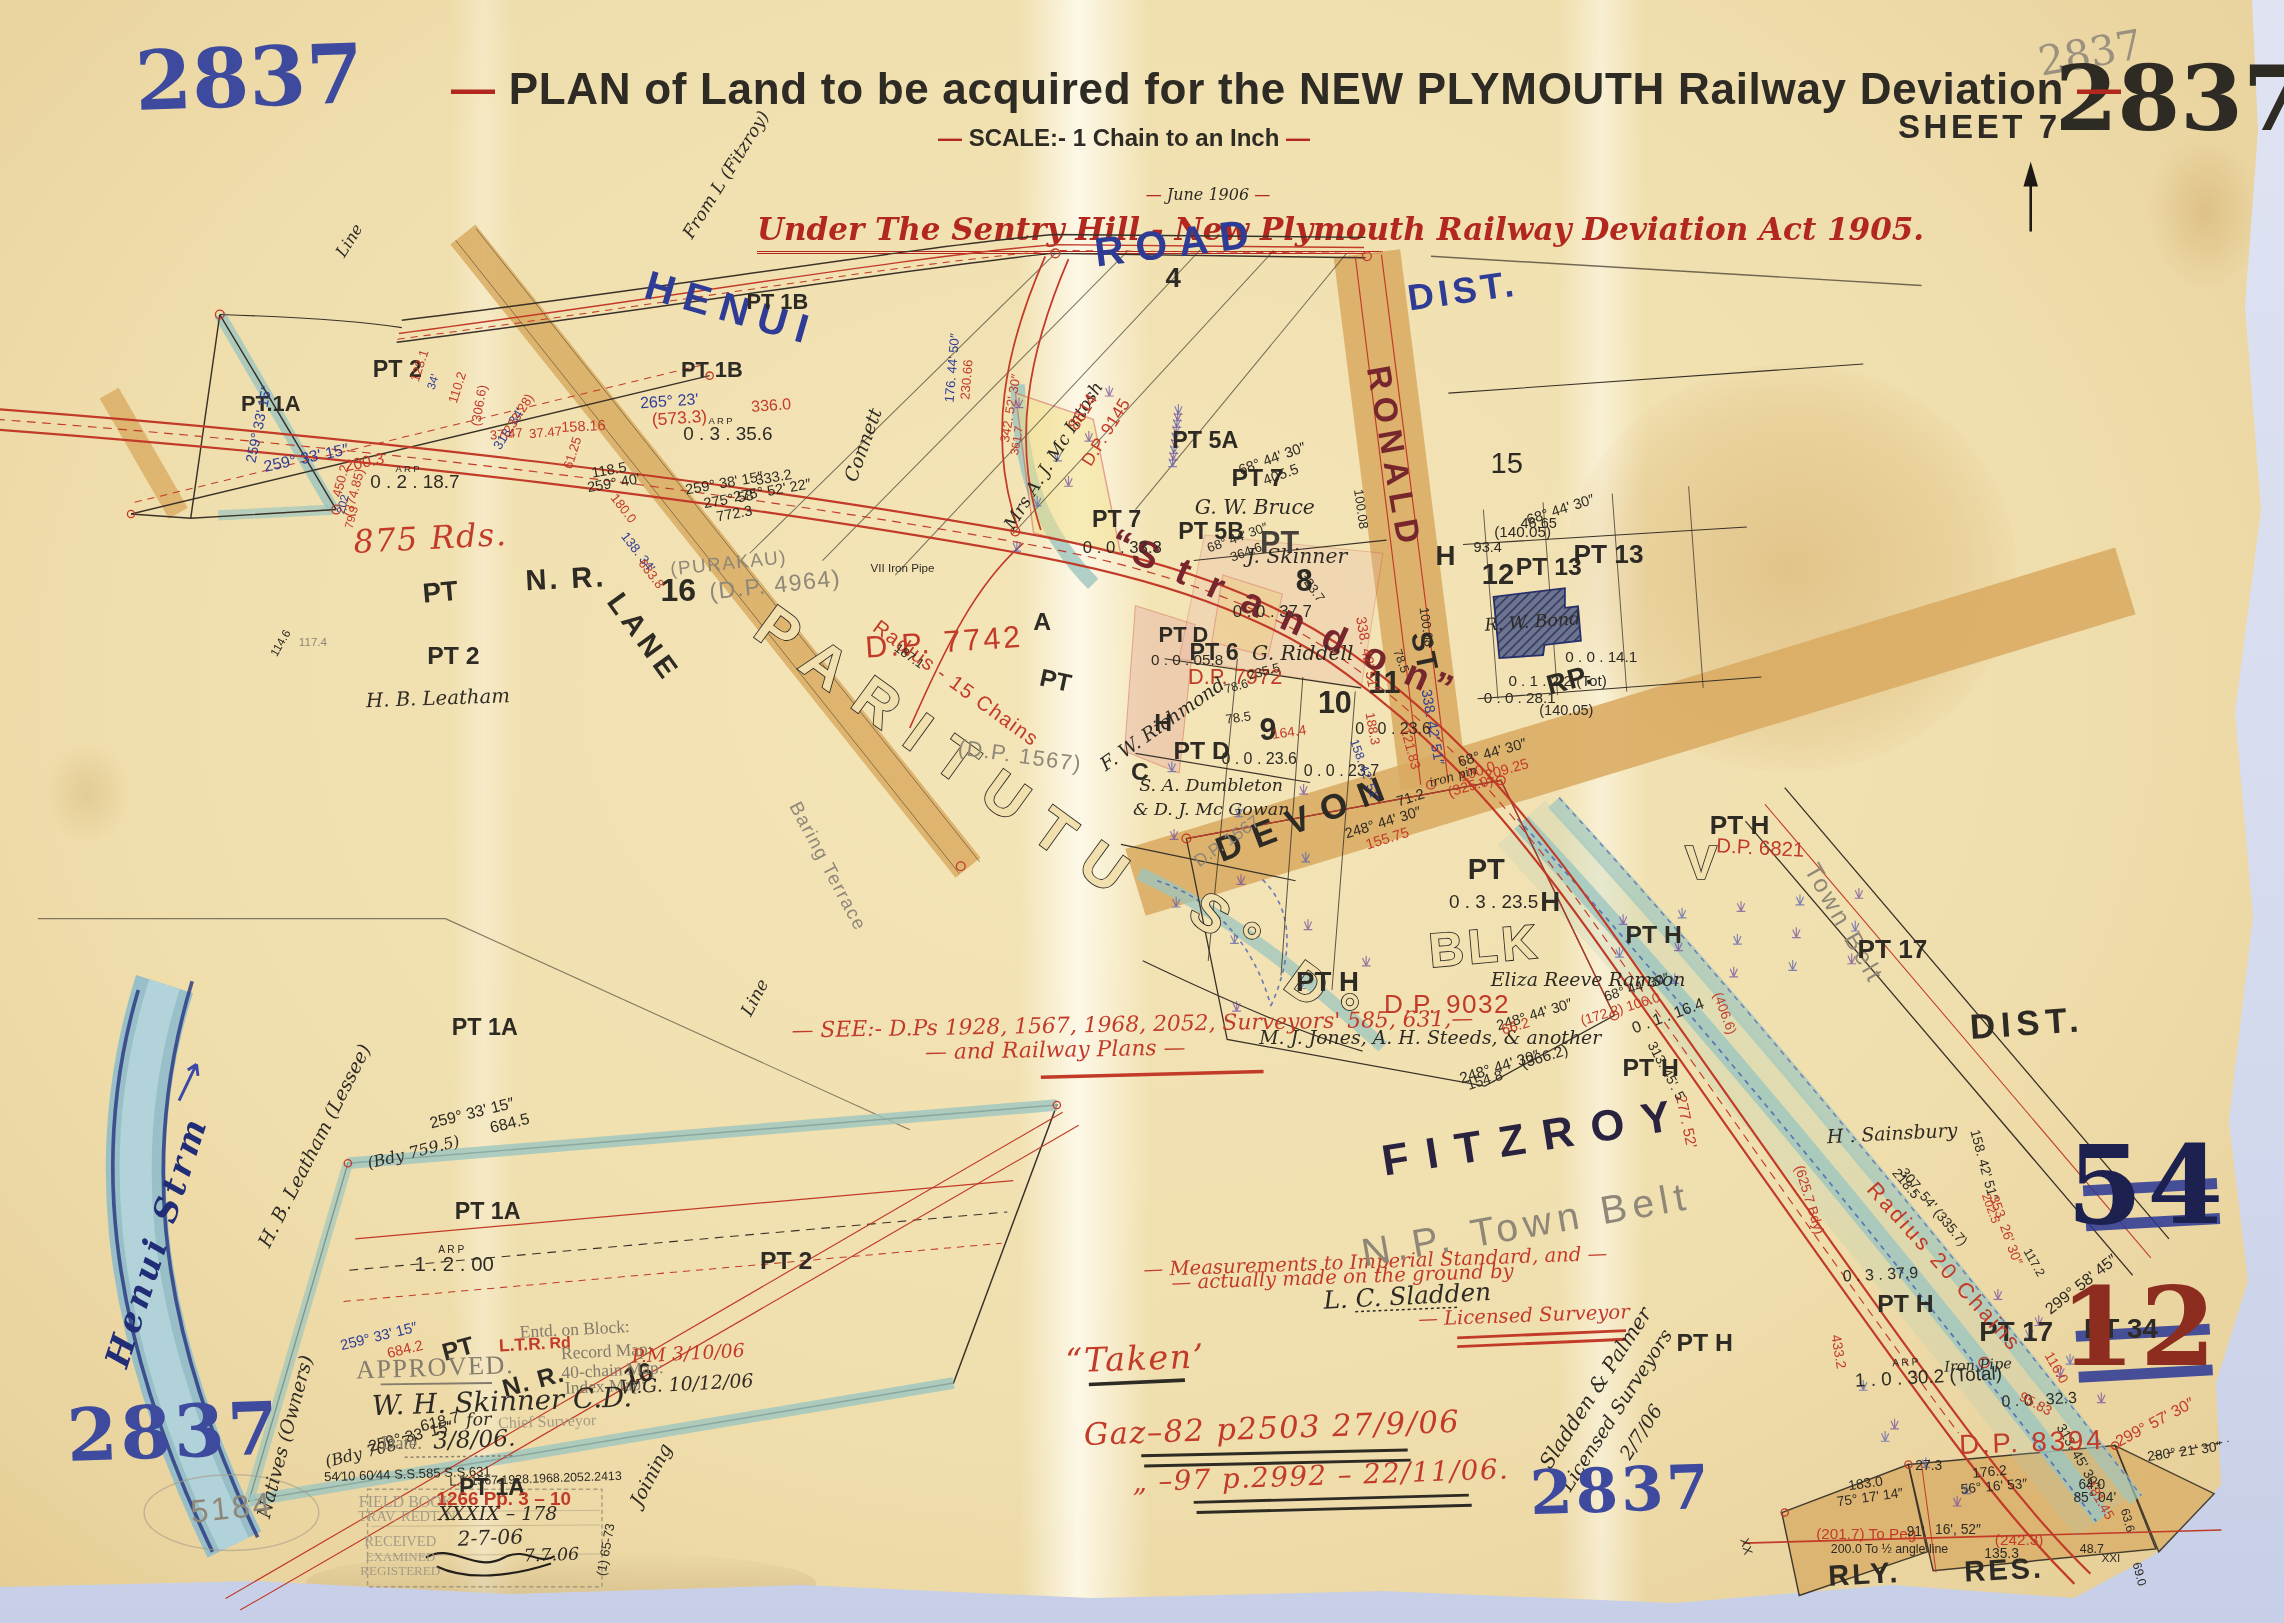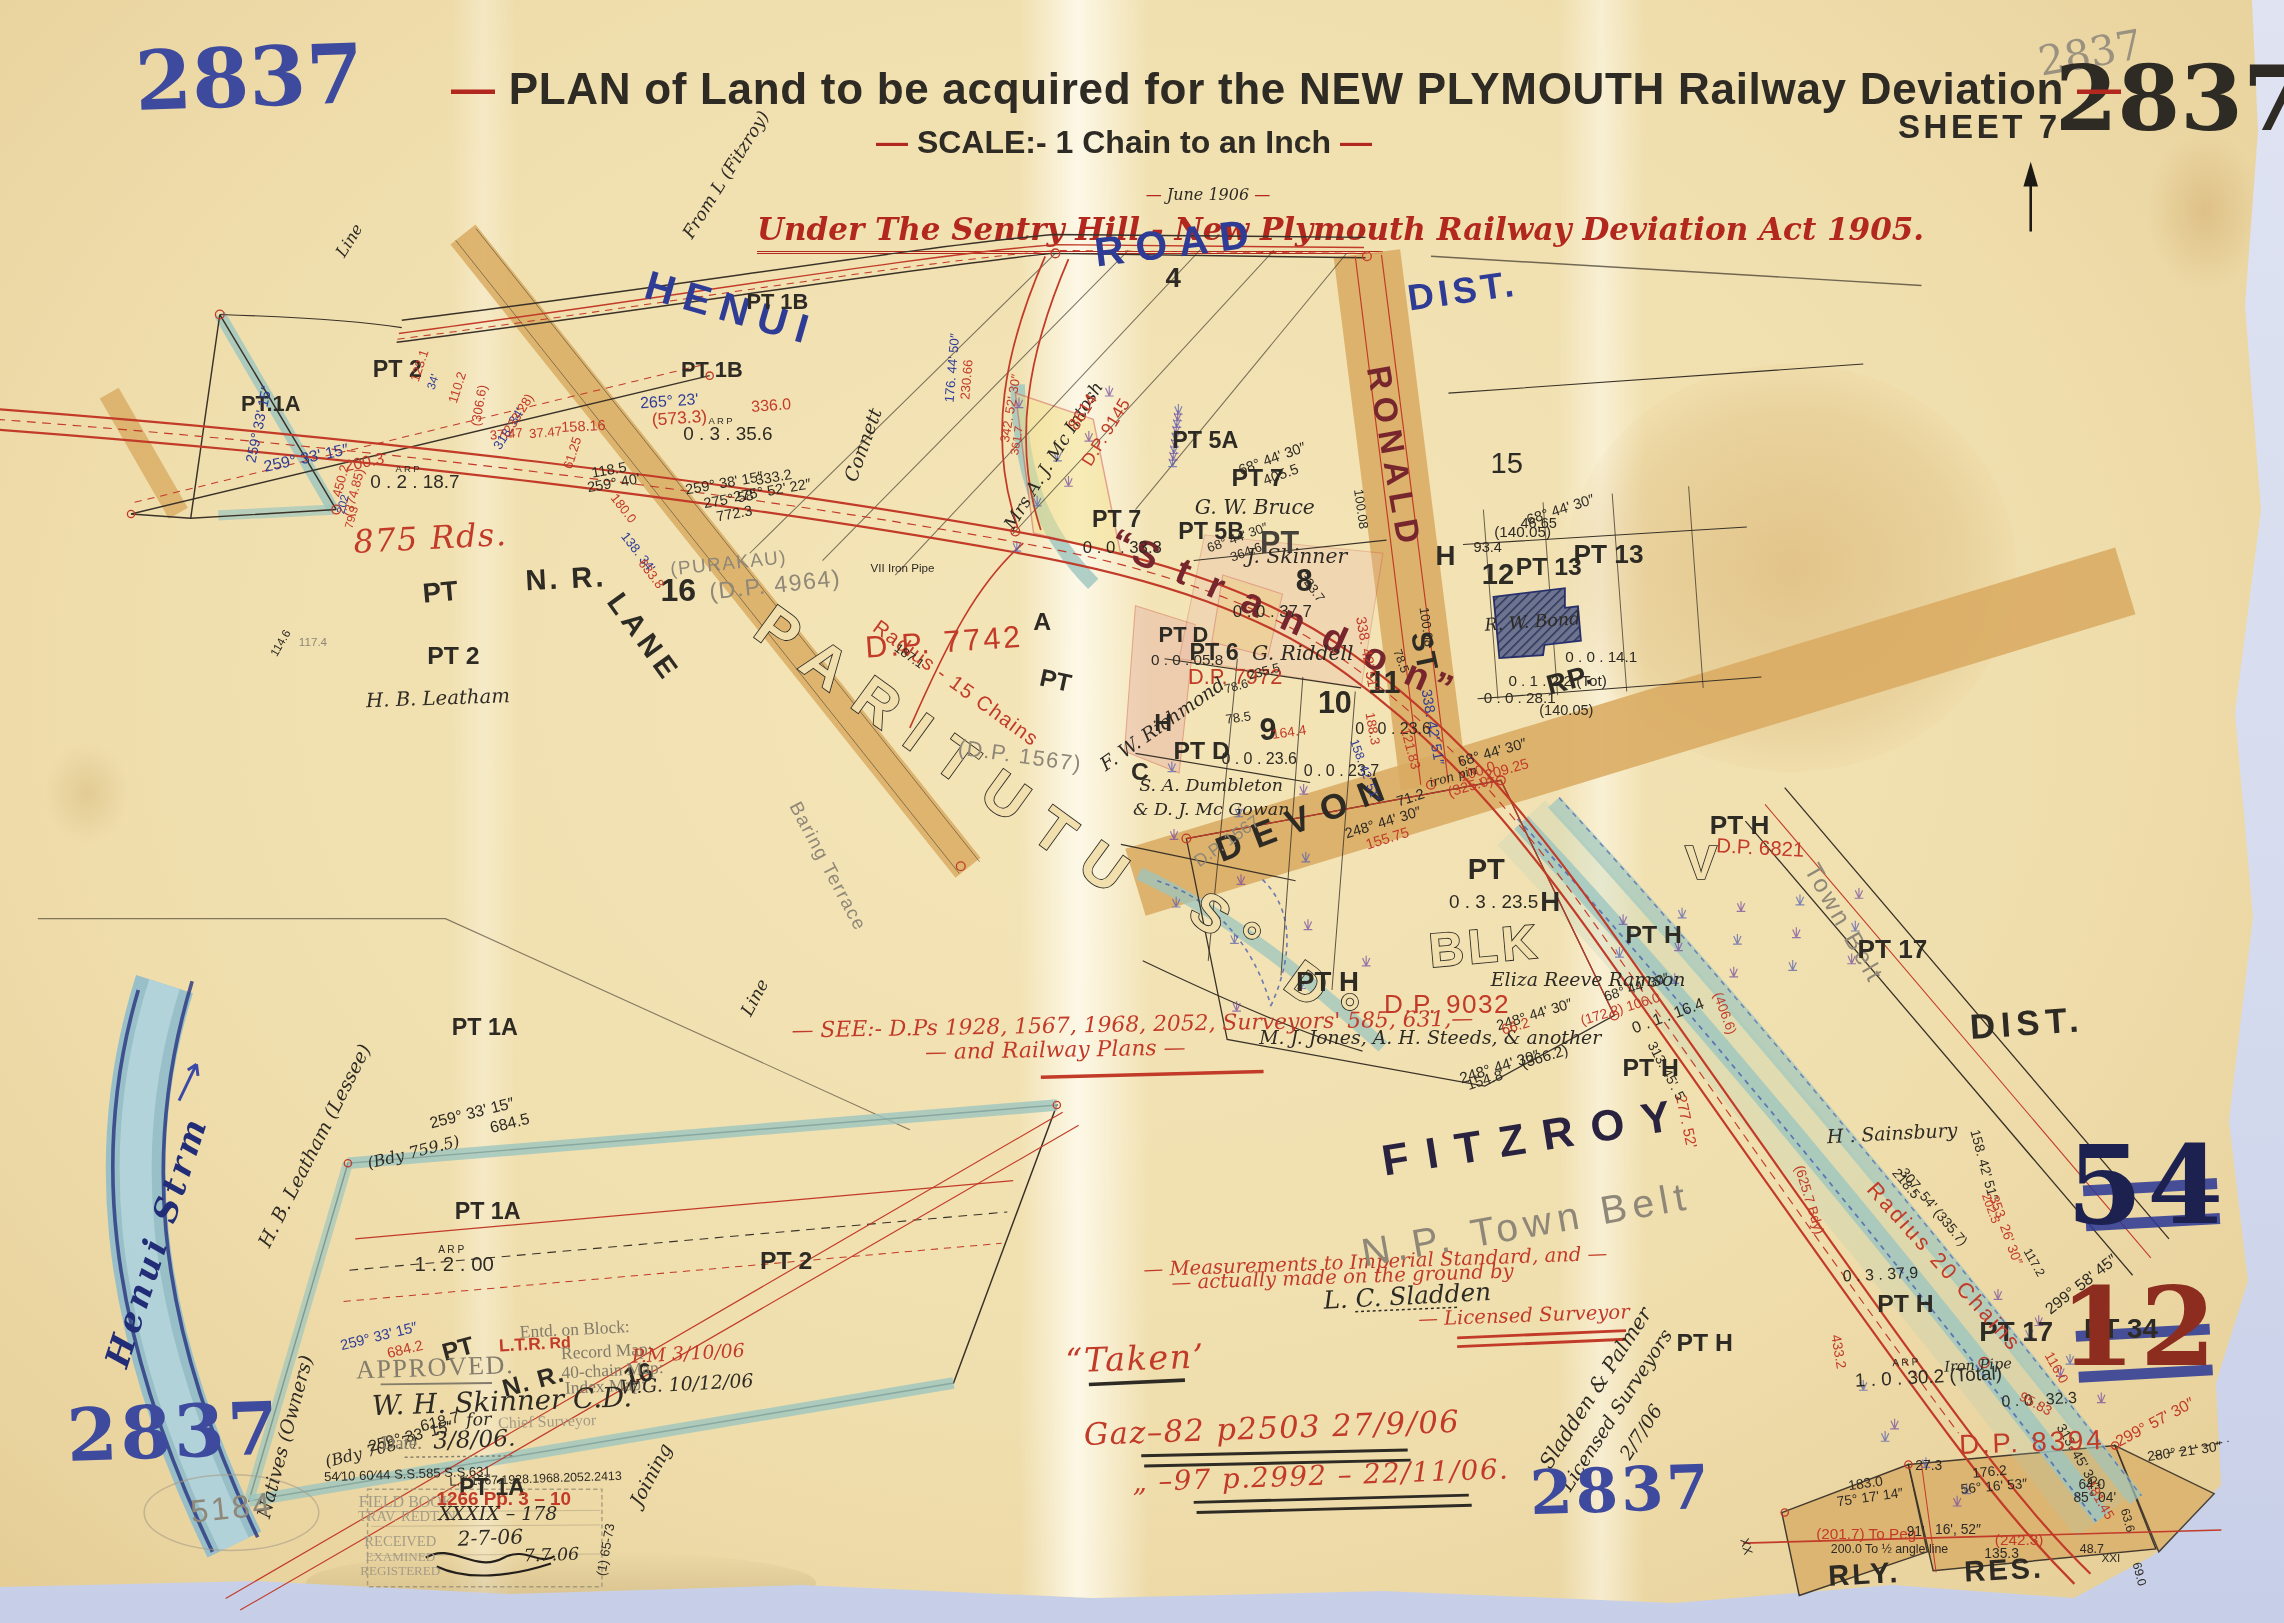--- a/index.html
+++ b/index.html
@@ -49,21 +49,21 @@
 
   <div class="hdr" style="left:135px;top:29px;font-size:82px;font-weight:bold;color:#3d4a9e;font-family:'DejaVu Serif',serif;transform:rotate(-2deg);">2837</div>
   <div class="hdr" style="left:2038px;top:29px;font-size:41px;color:#9a917f;transform:rotate(-10deg);font-family:'DejaVu Serif',serif;">2837</div>
   <div class="hdr" style="left:1898px;top:108px;font-size:33px;font-weight:bold;letter-spacing:3.6px;">SHEET 7</div>
   <div class="hdr" style="left:2055px;top:45px;font-size:90px;font-weight:bold;font-family:'DejaVu Serif',serif;">2837</div>
   <div class="hdr" style="left:451px;top:64px;width:1427px;text-align:right;font-size:44px;font-weight:bold;letter-spacing:0.7px;">
     <span class="rd">—</span>
     <span>PLAN of Land to be acquired for the NEW PLYMOUTH Railway Deviation</span>
     <span class="rd">—</span>
   </div>
-  <div class="hdr" style="left:833px;top:124px;width:582px;text-align:center;font-size:32px;font-weight:bold;">
+  <div class="hdr" style="left:833px;top:124px;width:582px;text-align:center;font-size:24px;font-weight:bold;">
     <span class="rd">—</span>
     <span>SCALE:- 1 Chain to an Inch</span>
     <span class="rd">—</span>
   </div>
   <div class="hdr" style="left:1055px;top:185px;width:306px;text-align:center;font-size:16px;font-style:italic;font-family:'DejaVu Serif',serif;">
     <span class="rd">—</span>
     <span>June 1906</span>
     <span class="rd">—</span>
   </div>
   <div class="hdr rd" style="left:757px;top:211px;width:626px;text-align:center;font-size:31px;font-weight:bold;font-style:italic;font-family:'DejaVu Serif',serif;border-bottom:3.6px double #b3281e;padding-bottom:3.6px;">Under The Sentry Hill - New Plymouth Railway Deviation Act 1905.</div>

